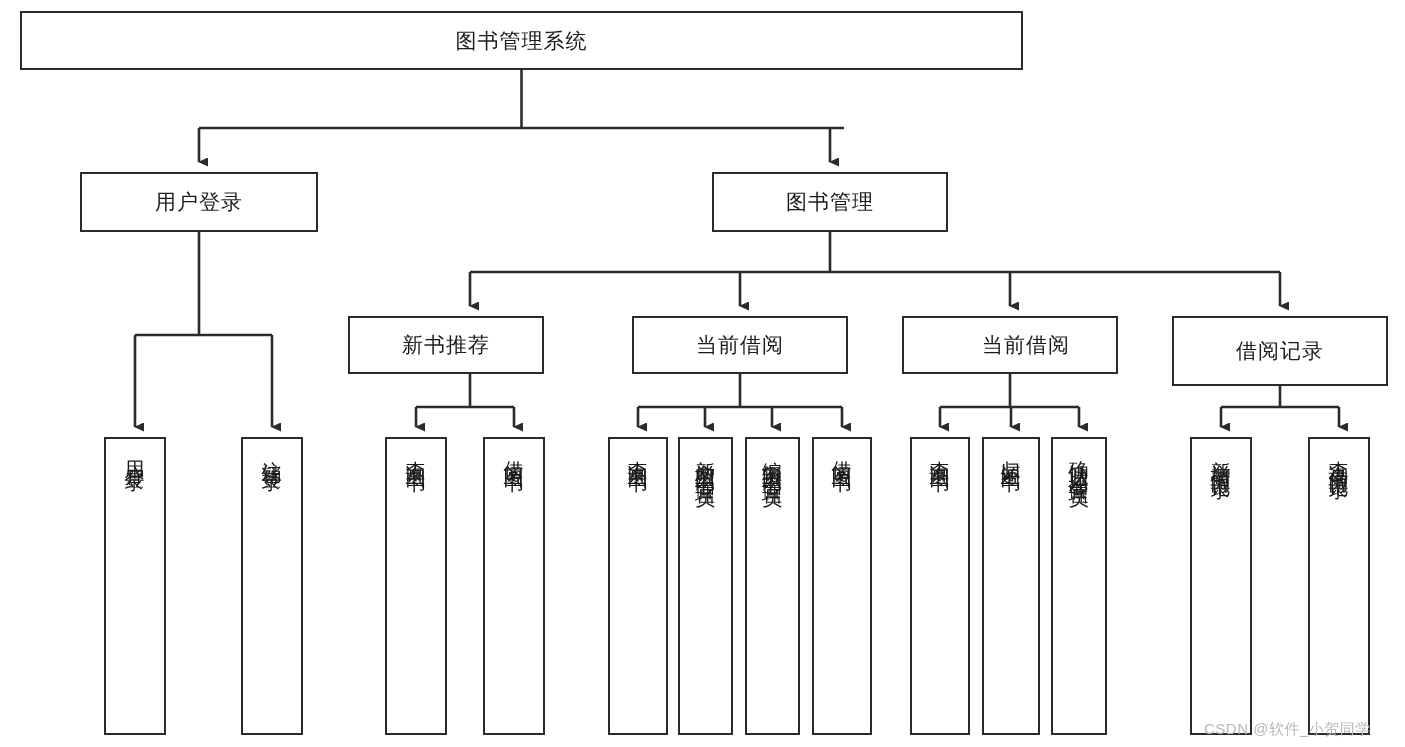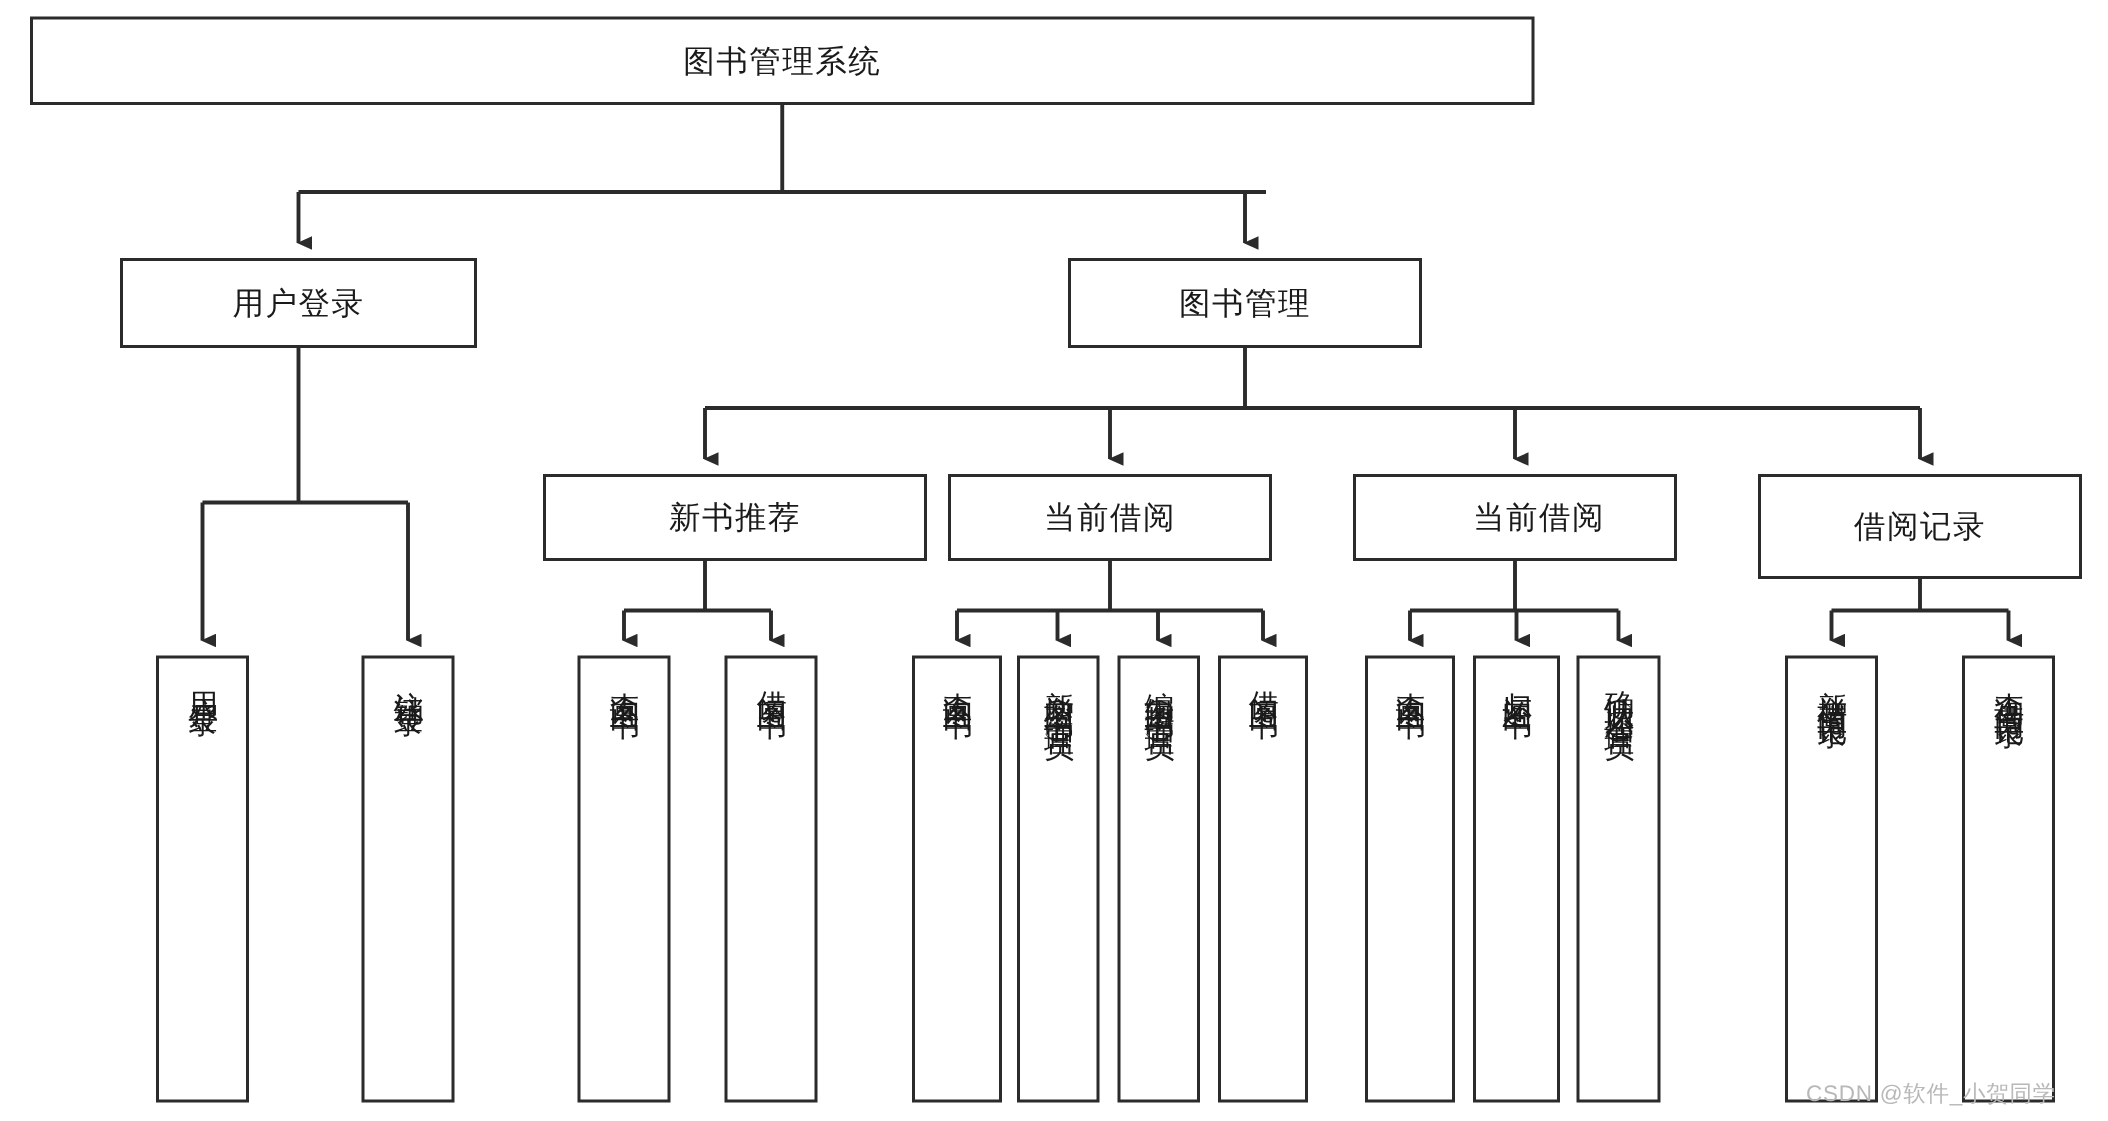--- a/index.html
+++ b/index.html
@@ -136,21 +136,21 @@
     <span>图书管理系统</span>
   </div>
 
   <div class="node horiz" style="left:80px; top:172px; width:238px; height:60px;">
     <span>用户登录</span>
   </div>
   <div class="node horiz" style="left:712px; top:172px; width:236px; height:60px;text-align:center;">
     <span>图书管理</span>
   </div>
 
-  <div class="node horiz" style="left:362px; top:316px; width:256px; height:58px;">
+  <div class="node horiz" style="left:348px; top:316px; width:196px; height:58px;">
     <span>新书推荐</span>
   </div>
   <div class="node horiz" style="left:632px; top:316px; width:216px; height:58px;">
     <span>当前借阅</span>
   </div>
   <div class="node horiz" style="left:902px; top:316px; width:216px; height:58px;padding-left:32px;">
     <span>当前借阅</span>
   </div>
   <div class="node horiz" style="left:1172px; top:316px; width:216px; height:70px;">
     <span>借阅记录</span>

